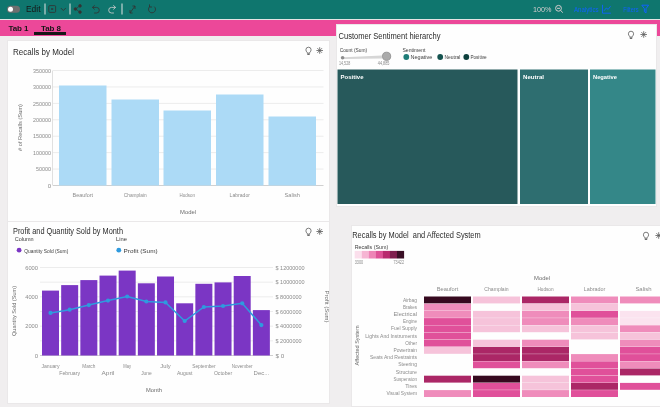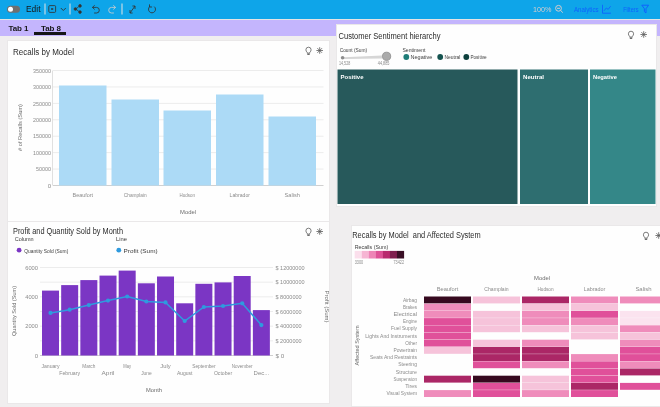--- a/index.html
+++ b/index.html
@@ -1,17 +1,17 @@
 <!DOCTYPE html>
 <html><head><meta charset="utf-8">
 <style>
   html,body { margin:0; padding:0; }
   body { width:660px; height:407px; background:#f0eeef; font-family:"Liberation Sans",sans-serif; position:relative; overflow:hidden; }
-  .toolbar { position:absolute; left:0; top:0; width:660px; height:18.5px; background:#0ea5e9; border-bottom:1px solid #e4e4e4; }
-  .tabbar { position:absolute; left:0; top:19.5px; width:660px; height:16.5px; background:#c4b5fd; }
+  .toolbar { position:absolute; left:0; top:0; width:660px; height:18.5px; background:#0f766e; border-bottom:1px solid #e4e4e4; }
+  .tabbar { position:absolute; left:0; top:19.5px; width:660px; height:16.5px; background:#ec4899; }
   .tab { position:absolute; top:4px; font-size:8px; color:#161616; letter-spacing:-0.1px; }
   .panel { position:absolute; background:#fefefe; box-shadow: inset 0 0 0 1px #eae8e9; text-align: right; }
 </style></head>
 <body>
 <div class="toolbar">
     <svg width="660" height="18" style="position:absolute;left:0;top:0">
       <rect x="7" y="5.8" width="13" height="7" rx="3.5" fill="#6f6f6f"></rect>
       <circle cx="10.5" cy="9.3" r="2.5" fill="#ffffff"></circle>
       <text x="26" y="12.3" font-size="8.5" fill="#161616" textLength="14.5" lengthAdjust="spacingAndGlyphs">Edit</text>
       <line x1="45" y1="3.5" x2="45" y2="14.5" stroke="#e4e4e4" stroke-width="1"></line>

